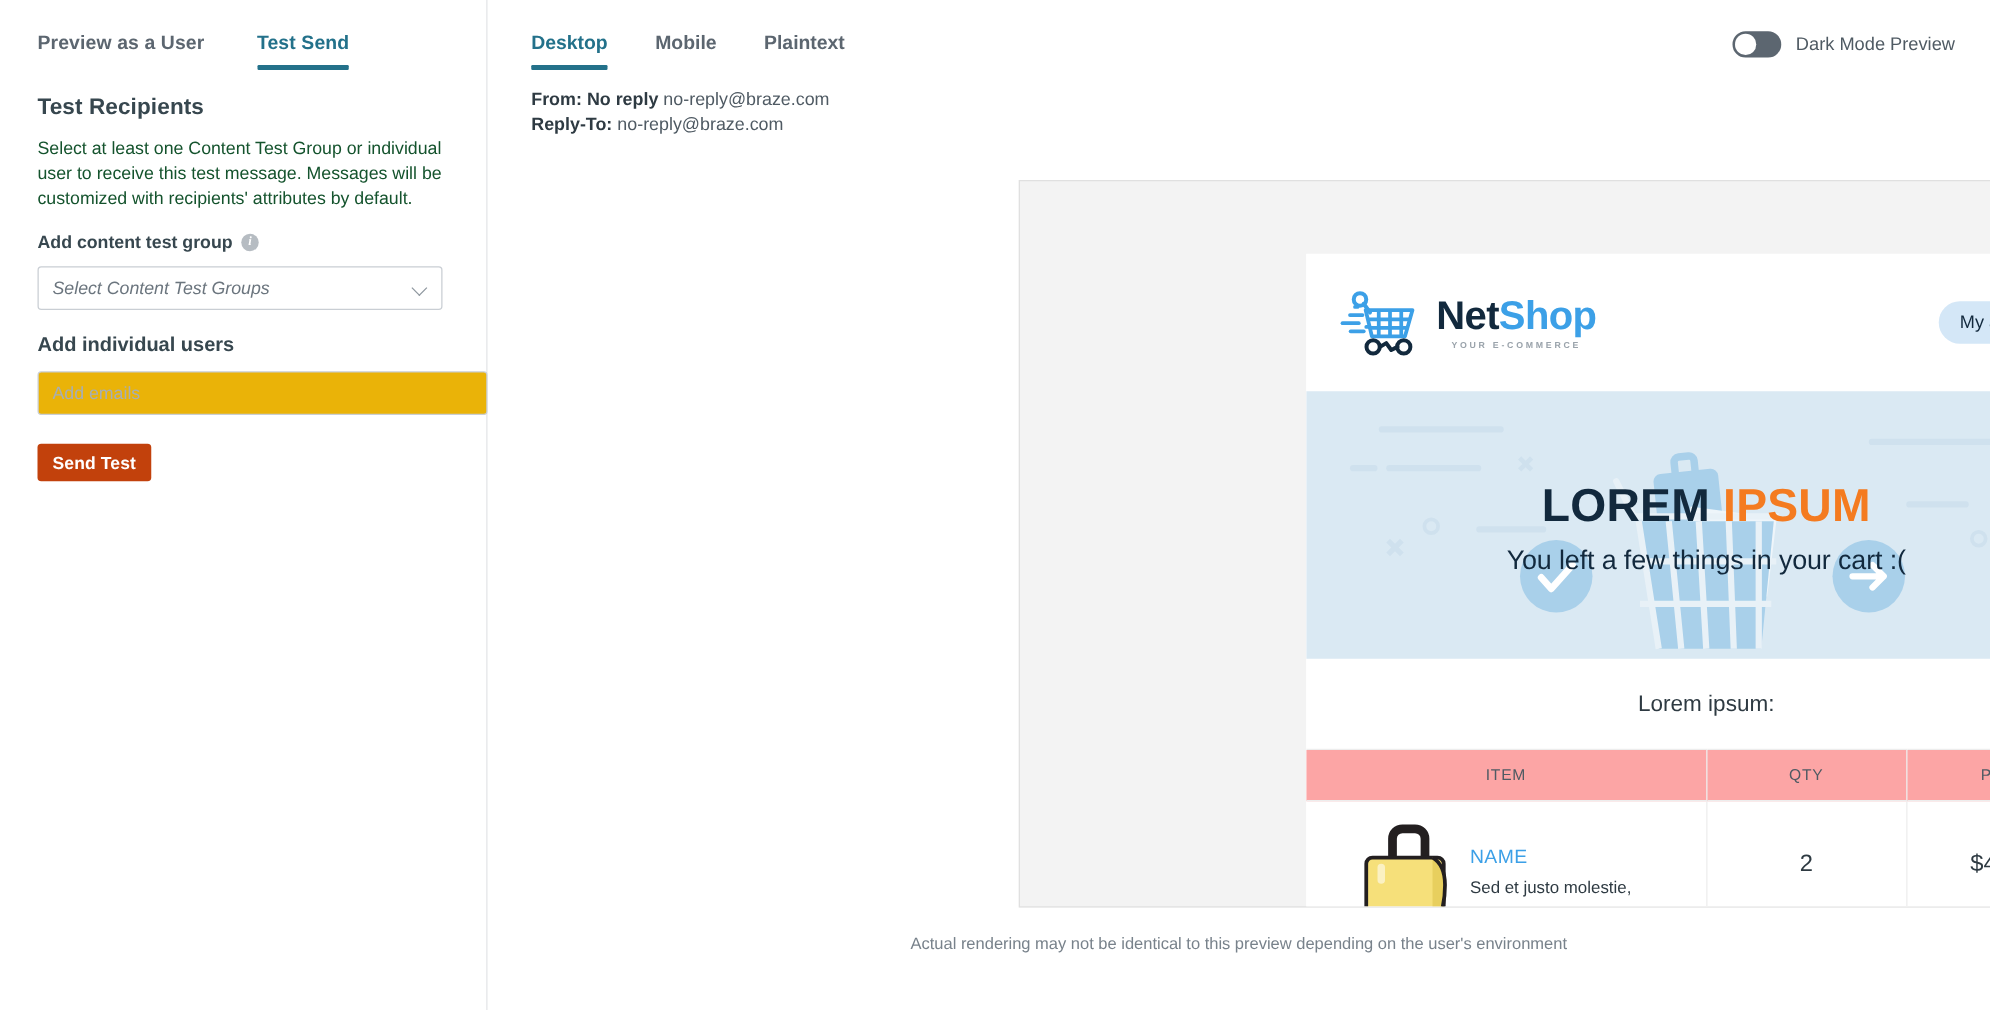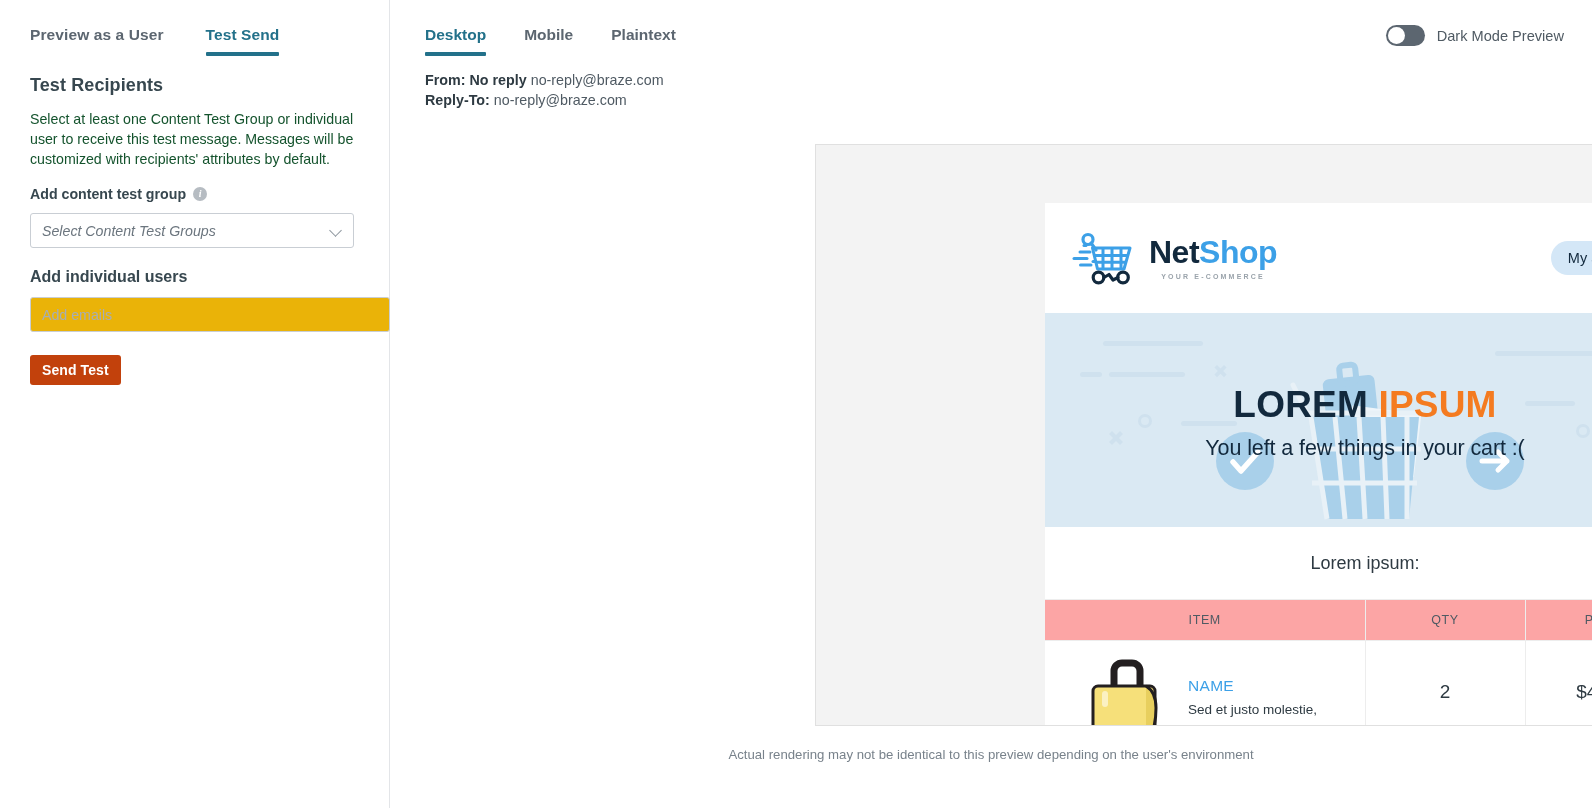--- a/index.html
+++ b/index.html
@@ -239,21 +239,21 @@
   }
   .tbl th.c-item { text-align: center; width: 50%; }
   .tbl th.c-qty  { text-align: center; width: 25%; border-left: 1px solid #ededed; }
   .tbl th.c-price{ text-align: center; width: 25%; border-left: 1px solid #ededed; }
   .tbl td { padding: 0; vertical-align: middle; }
   .tbl td.qty, .tbl td.price {
     text-align: center; font-size: 19px; color: #2e3a42;
     border-left: 1px solid #ededed;
     vertical-align: top; padding-top: 40px;
   }
-  .item-cell { display: flex; align-items: flex-start; gap: 22px; padding: 16px 0 0 43px; }
+  .item-cell { display: flex; align-items: flex-start; gap: 10px; padding: 16px 0 0 43px; }
   .item-txt { padding-top: 20px; }
   .item-name { font-size: 15.5px; color: #3ca0e7; letter-spacing: .3px; }
   .item-desc { font-size: 13.5px; color: #2e3a42; margin-top: 6px; line-height: 17px; }
 
   .footnote {
     position: absolute; left: 0; right: 0; top: 747px;
     text-align: center;
     font-size: 13.2px; color: #78828b;
   }
 </style>

